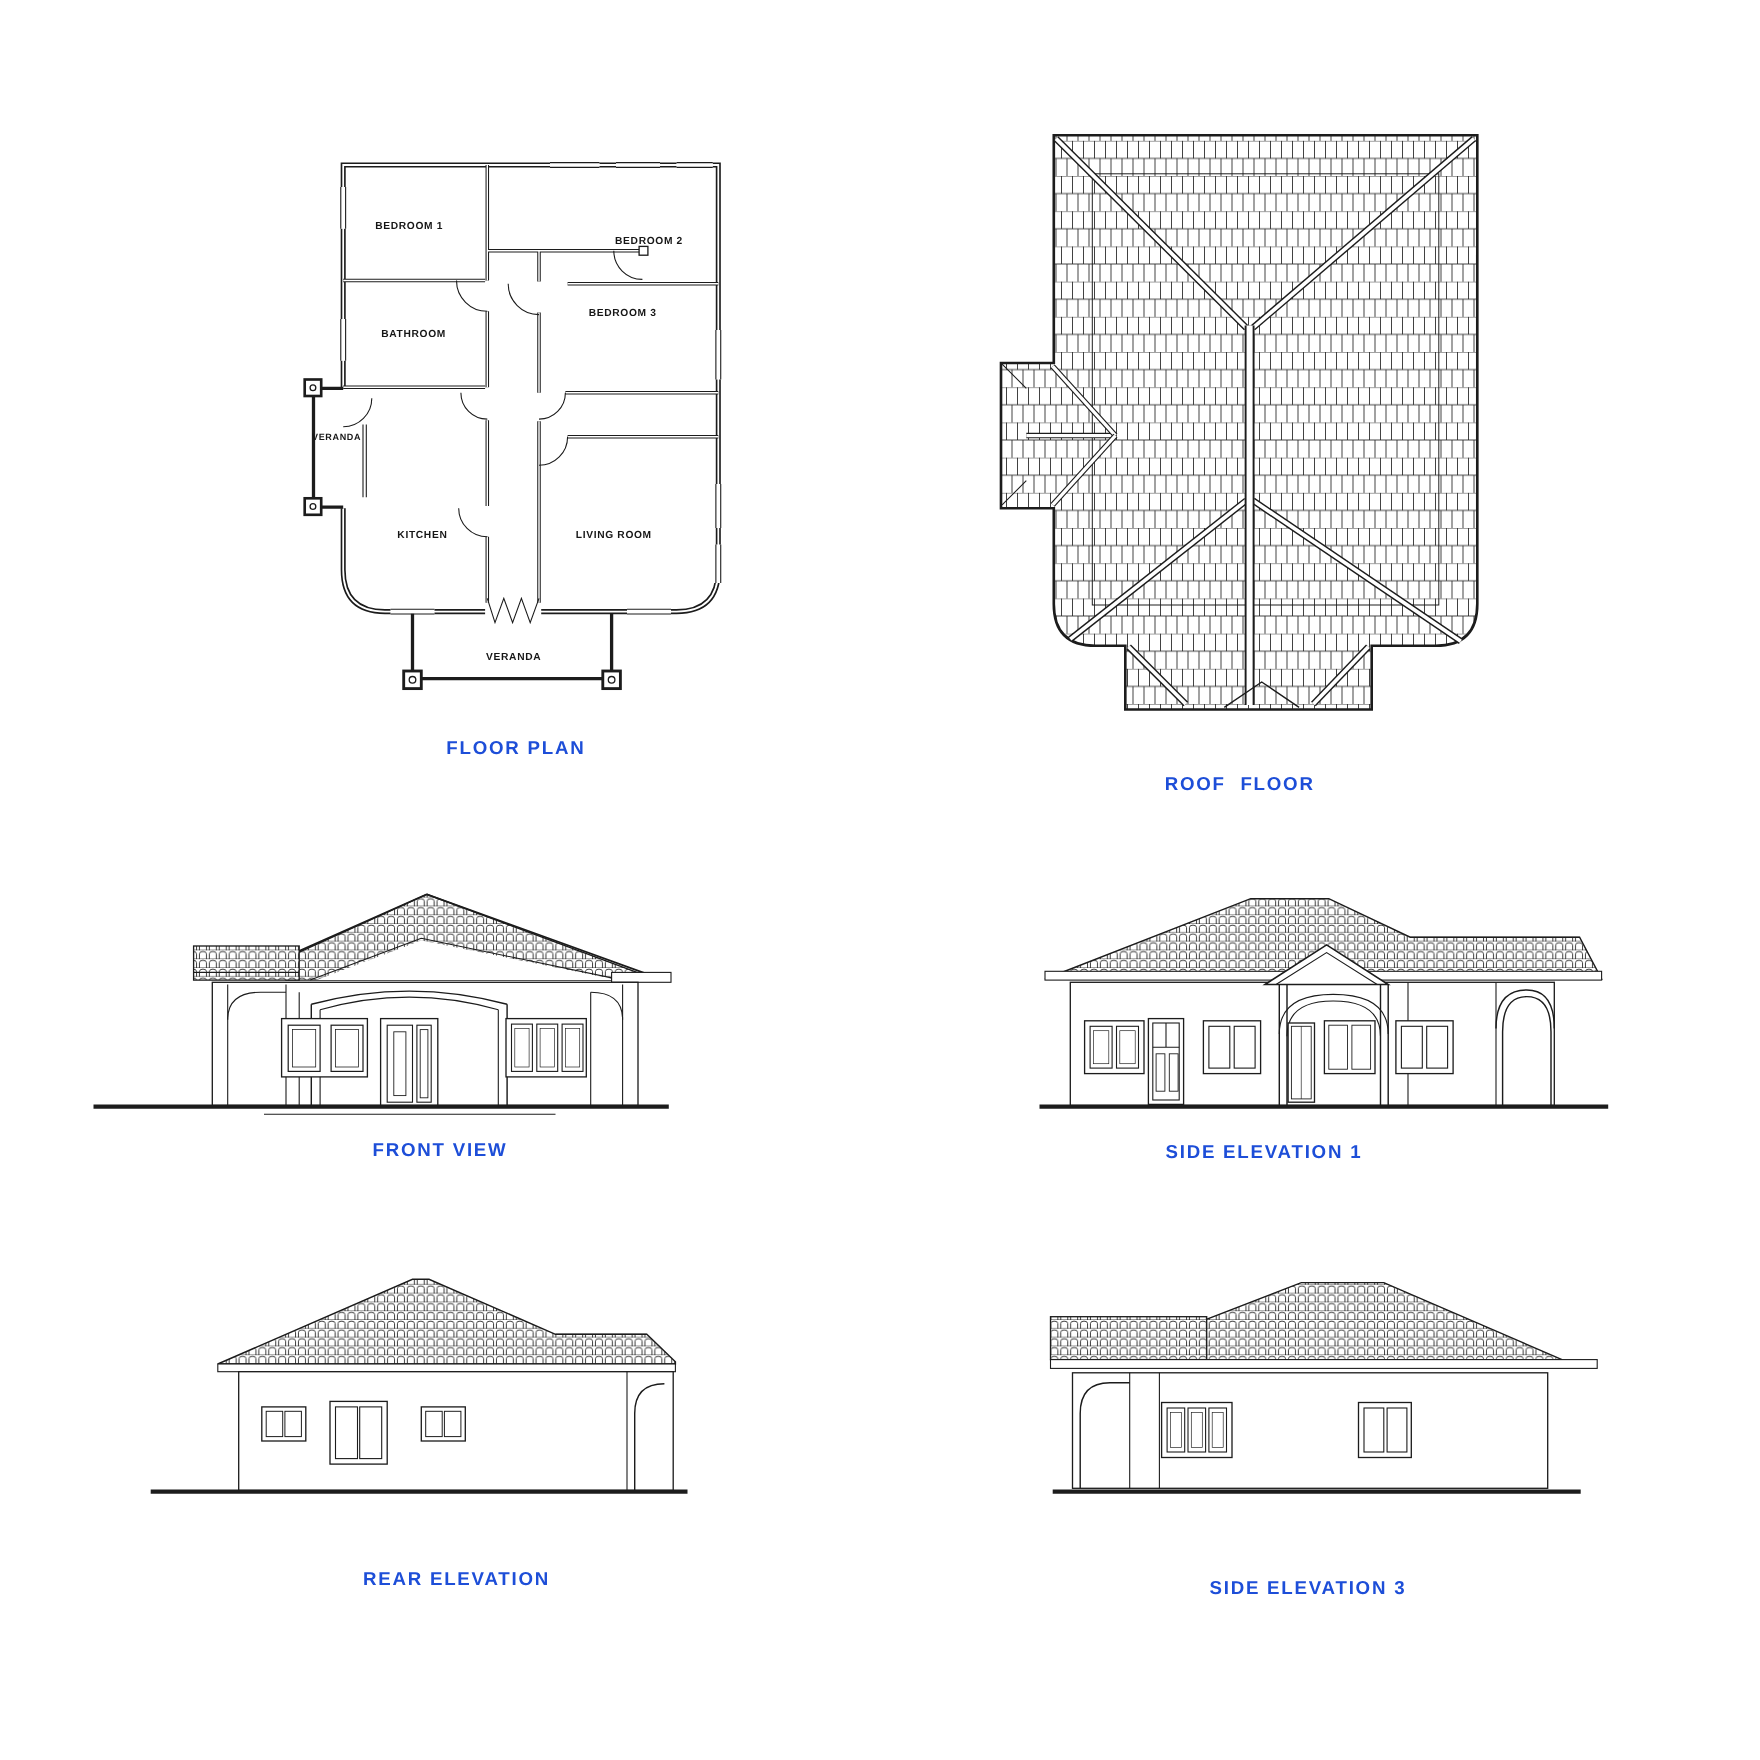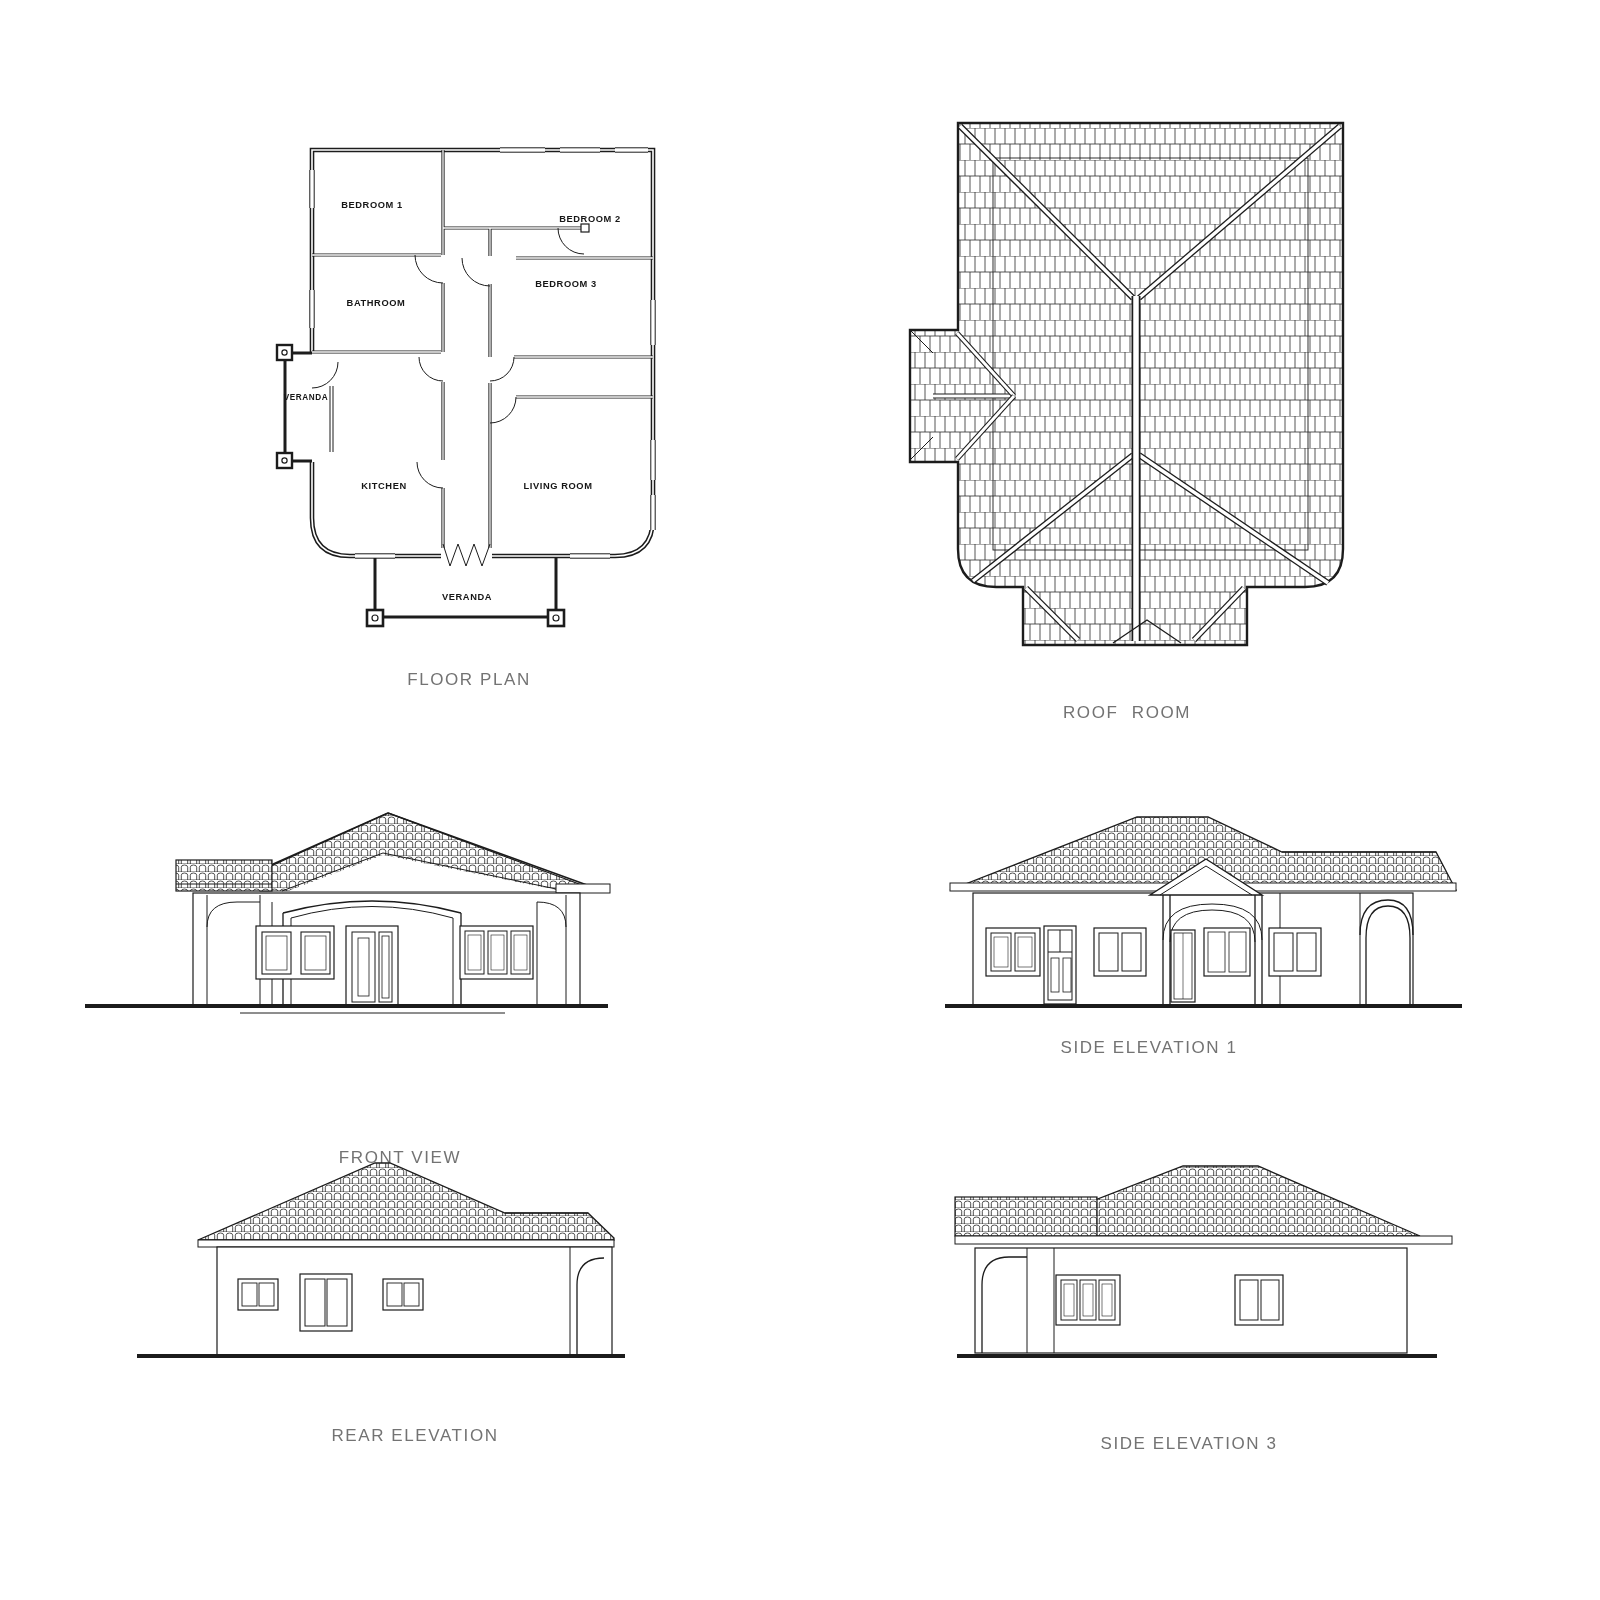--- a/index.html
+++ b/index.html
@@ -1,21 +1,21 @@
 <!DOCTYPE html>
 <html><head>
 <meta charset="utf-8">
 <style>
   html,body{margin:0;padding:0;background:#ffffff;}
   #sheet{position:relative;width:1600px;height:1600px;background:#ffffff;overflow:hidden;
          font-family:"Liberation Sans",sans-serif;}
   .panel{position:absolute;margin:0;padding:0;}
   .caption{position:absolute;transform:translateX(-50%);white-space:nowrap;
-           font-family:"Liberation Sans",sans-serif;font-size:17px;font-weight:400;
-           letter-spacing:1.6px;color:#737373;}
+           font-family:"Liberation Sans",sans-serif;font-size:17px;font-weight:700;
+           letter-spacing:1.6px;color:#1d4ed8;}
   .caption.wide{word-spacing:7px;}
   svg{display:block;}
   svg text{font-family:"Liberation Sans",sans-serif;font-weight:600;fill:#161616;
            letter-spacing:.6px;}
   .rtxt{font-size:9.3px;}
   .rtxt.sm{font-size:8.2px;}
   
   .wx{fill:none;stroke:#1c1c1c;stroke-width:4.6;}
   .wxi{fill:none;stroke:#ffffff;stroke-width:1.6;}
   .wi{fill:none;stroke:#1c1c1c;stroke-width:3.2;}
@@ -159,21 +159,21 @@
           <path class="sw" d="M933,396 H1014"></path>
         <path class="sb" d="M957,333 L1014,396"></path>
           <path class="sw" d="M957,333 L1014,396"></path>
         <path class="sb" d="M957,459 L1014,396"></path>
           <path class="sw" d="M957,459 L1014,396"></path>
         <path class="thin" d="M911,331 L933,353 M911,459 L933,437"></path>
         <path class="t13" d="M1113,643 L1147,620 L1181,643"></path>
       </g>
     </svg>
   </figure>
-  <div class="caption wide" style="left:1127px;top:703px;">ROOF ROOM</div>
+  <div class="caption wide" style="left:1127px;top:703px;">ROOF FLOOR</div>
 
   <figure class="panel" style="left:78px;top:805px;">
     <svg width="540" height="215" viewBox="78 805 540 215">
       <defs>
         <pattern id="fv-tile" width="9" height="8" patternUnits="userSpaceOnUse">
           <rect width="9" height="8" fill="#ffffff"></rect>
           <path d="M0,8 H9 M1.3,8 V3.2 Q1.3,1 4.5,1 Q7.7,1 7.7,3.2 V8" fill="none" stroke="#222" stroke-width="0.8"></path>
         </pattern>
       </defs>
       <g>
@@ -214,21 +214,21 @@
         <rect x="468" y="935" width="13" height="35" fill="none" stroke="#1c1c1c" stroke-width="0.6"></rect>
         <rect x="491" y="935" width="13" height="35" fill="none" stroke="#1c1c1c" stroke-width="0.6"></rect>
         <rect x="514" y="935" width="13" height="35" fill="none" stroke="#1c1c1c" stroke-width="0.6"></rect>
       </g>
       <g>
         <path class="ground" d="M85,1006 H608"></path>
         <path class="thin" d="M240,1013 H505"></path>
       </g>
     </svg>
   </figure>
-  <div class="caption" style="left:400px;top:1148px;">FRONT VIEW</div>
+  <div class="caption" style="left:400px;top:1036px;">FRONT VIEW</div>
 
   <figure class="panel" style="left:935px;top:805px;">
     <svg width="535" height="205" viewBox="935 805 535 205">
       <defs>
         <pattern id="s1-tile" width="9" height="8" patternUnits="userSpaceOnUse">
           <rect width="9" height="8" fill="#ffffff"></rect>
           <path d="M0,8 H9 M1.3,8 V3.2 Q1.3,1 4.5,1 Q7.7,1 7.7,3.2 V8" fill="none" stroke="#222" stroke-width="0.8"></path>
         </pattern>
       </defs>
       <g>

